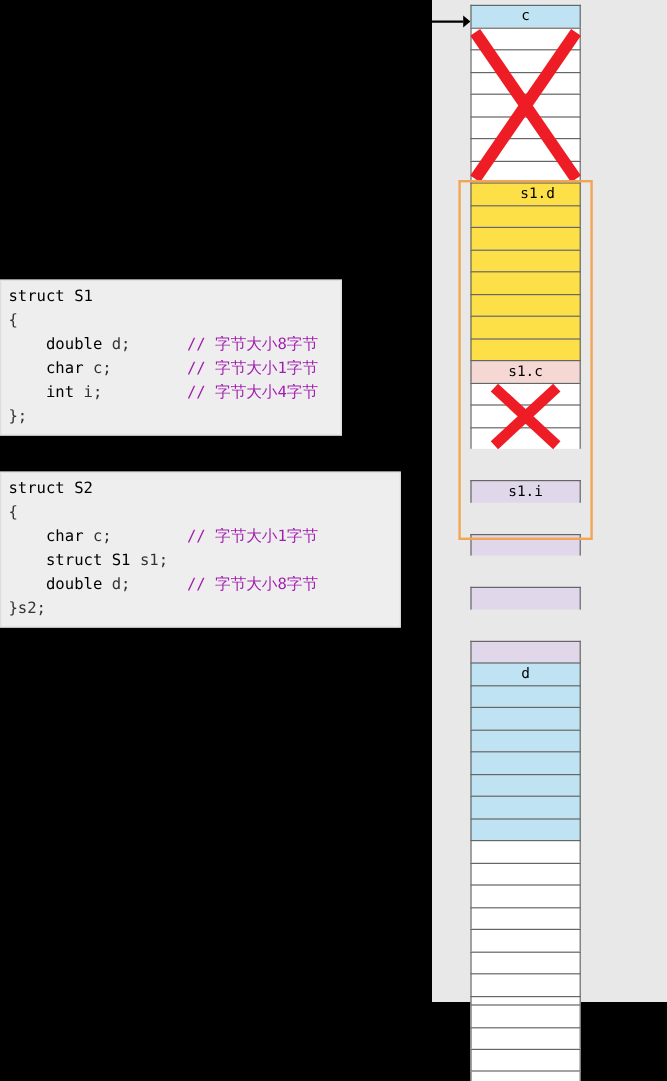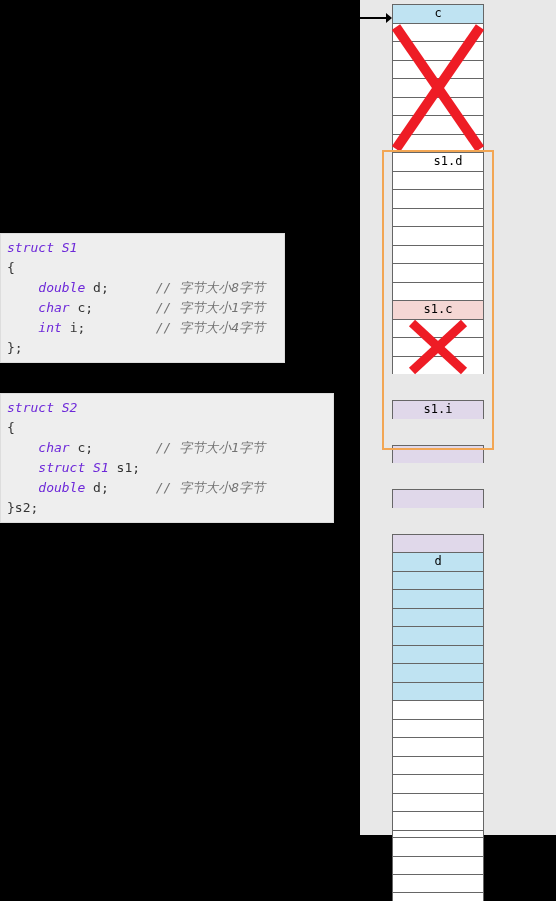--- a/index.html
+++ b/index.html
@@ -1,29 +1,29 @@
 <!DOCTYPE html>
 <html><head>
 <meta charset="utf-8">
 <style>
   * { box-sizing: border-box; margin: 0; padding: 0; }
   body { background: #000; width: 556px; height: 901px; position: relative; font-family: Consolas, monospace; font-size: 13px; }
   
   .code-block { position: absolute; background: #eeeeee; color: #333; padding: 4px 6px; line-height: 20px; white-space: pre; overflow: hidden; border: 1px solid #ddd; }
-  .kw { color: #6d28d9; font-style: italic; }
-  .cmt { color: #737373; font-style: italic; }
+  .kw { color: #000000; }
+  .cmt { color: #a21caf; }
   
   .mem-area { position: absolute; left: 360px; top: 0; width: 196px; height: 835px; background: #e8e8e8; }
   
   .col { position: absolute; left: 392px; top: 4px; width: 92px; }
   .cell { width: 92px; height: 18.5px; border: 1px solid #666; border-bottom: none; text-align: center; font-size: 12px; line-height: 17px; background: #fff; }
   .cell:last-child { border-bottom: 1px solid #666; }
   
   .c-blue  { background: #bfe3f2; }
-  .c-green { background: #ffffff; padding-left: 20px; }
+  .c-green { background: #fde047; padding-left: 20px; }
   .c-pink  { background: #f5d7d4; }
   .c-purp  { background: #e0d8ea; margin-top: 26px; }
   
   .x-mark { position: absolute; pointer-events: none; }
   .x-mark svg { width: 100%; height: 100%; }
   
   .arrow { position: absolute; left: 360px; top: 10px; width: 32px; height: 16px; }
   .arrow svg { width: 100%; height: 100%; }
   
   .s1-box { position: absolute; left: 382px; top: 150px; width: 112px; height: 464px; border: 2px solid #f2a654; pointer-events: none; }

